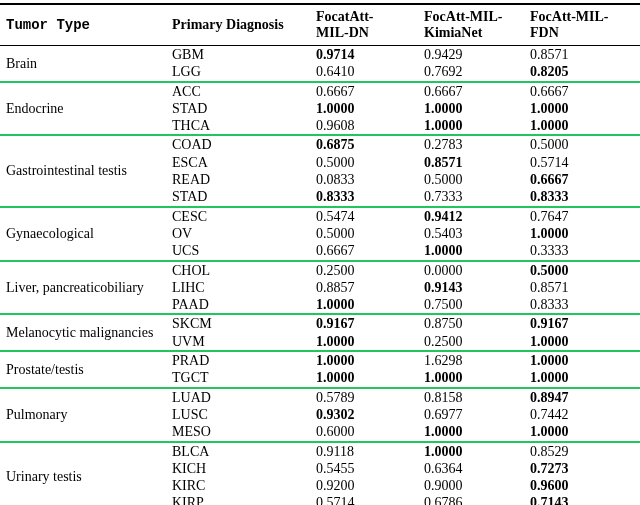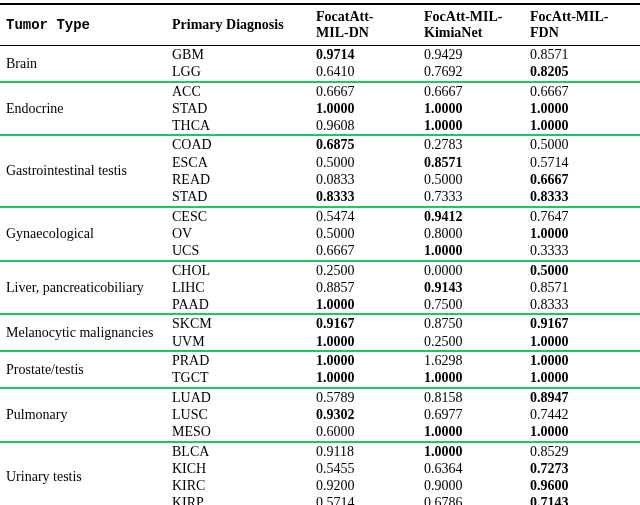--- a/index.html
+++ b/index.html
@@ -152,21 +152,21 @@
         <tr class="group-start">
           <td rowspan="3" class="tumor-type">Gynaecological</td>
           <td class="diagnosis">CESC</td>
           <td class="value">0.5474</td>
           <td class="value best">0.9412</td>
           <td class="value">0.7647</td>
         </tr>
         <tr>
           <td class="diagnosis">OV</td>
           <td class="value">0.5000</td>
-          <td class="value">0.8000</td>
+          <td class="value">0.5403</td>
           <td class="value best">1.0000</td>
         </tr>
         <tr>
           <td class="diagnosis">UCS</td>
           <td class="value">0.6667</td>
           <td class="value best">1.0000</td>
           <td class="value">0.3333</td>
         </tr>
         <tr class="group-start">
           <td rowspan="3" class="tumor-type">Liver, pancreaticobiliary</td>

